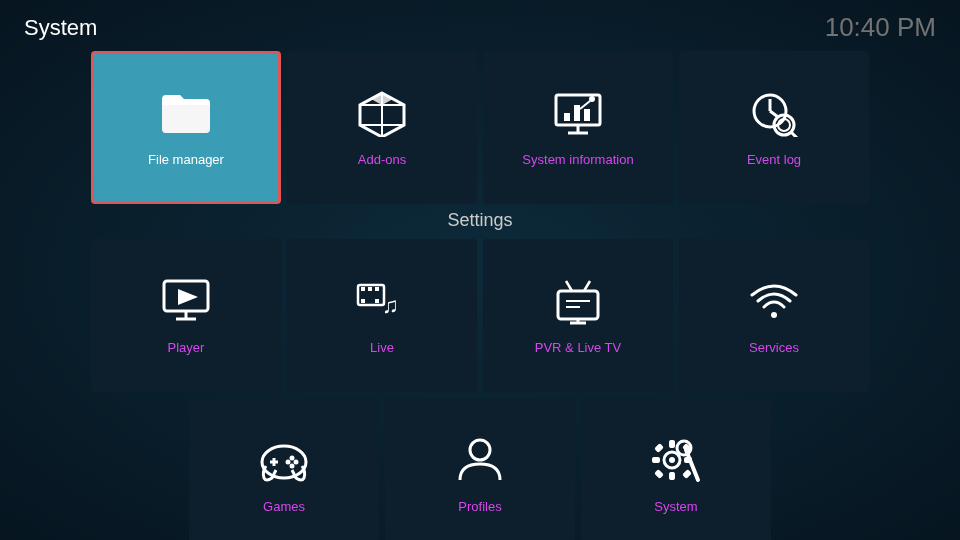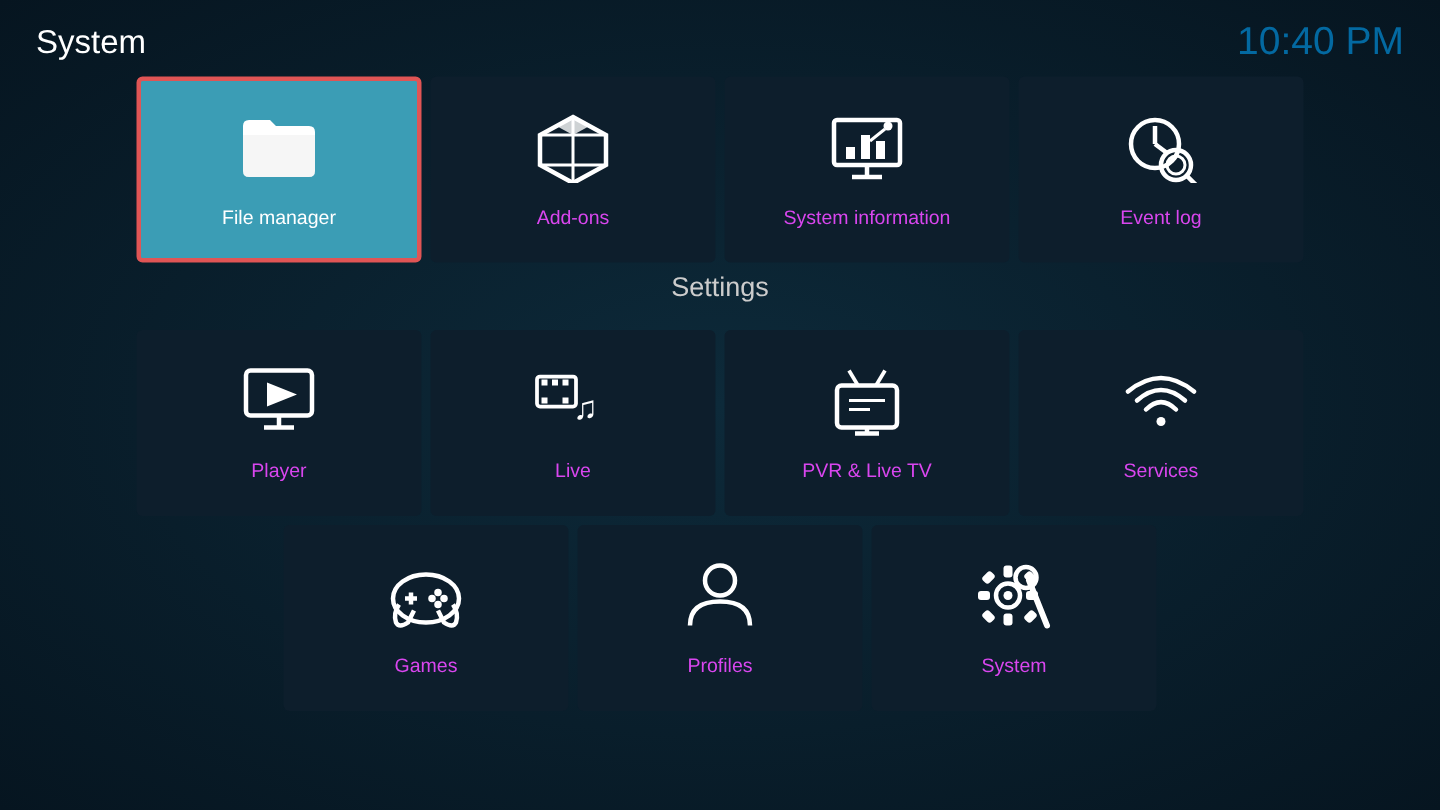--- a/index.html
+++ b/index.html
@@ -24,54 +24,54 @@
 
     #app-title {
       font-size: 22px;
       font-weight: 300;
       color: #ffffff;
     }
 
     #clock {
       font-size: 26px;
       font-weight: 300;
-      color: #0369a1;
+      color: #737373;
     }
 
     
     #top-row {
       display: flex;
       justify-content: center;
       gap: 6px;
       padding: 0 80px;
       margin-bottom: 6px;
     }
 
     
     #settings-label {
       text-align: center;
       font-size: 18px;
       font-weight: 400;
       color: #cccccc;
-      margin-bottom: 18px;
+      margin-bottom: 8px;
     }
 
     
     .grid-row {
       display: flex;
       justify-content: center;
       gap: 6px;
       padding: 0 80px;
       margin-bottom: 6px;
     }
 
     
     .tile {
       width: 190px;
-      height: 124px;
+      height: 153px;
       background: #0d1e2c;
       border-radius: 4px;
       display: flex;
       flex-direction: column;
       align-items: center;
       justify-content: center;
       cursor: pointer;
       position: relative;
       gap: 8px;
     }

